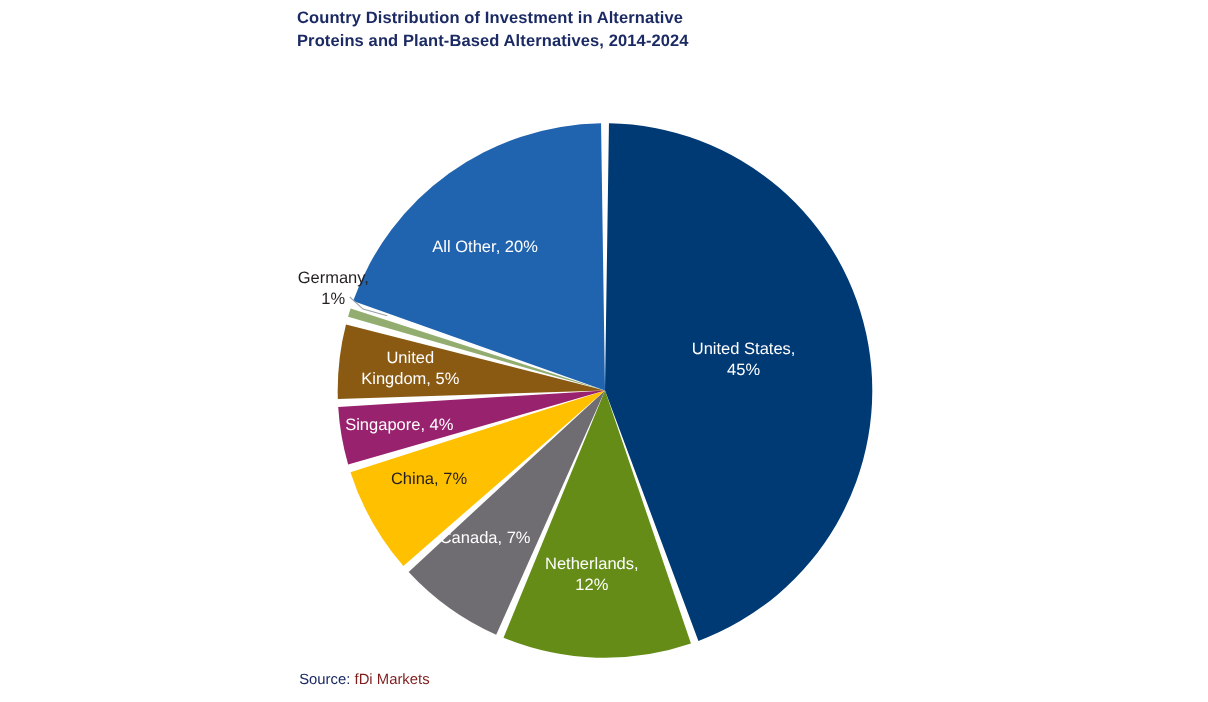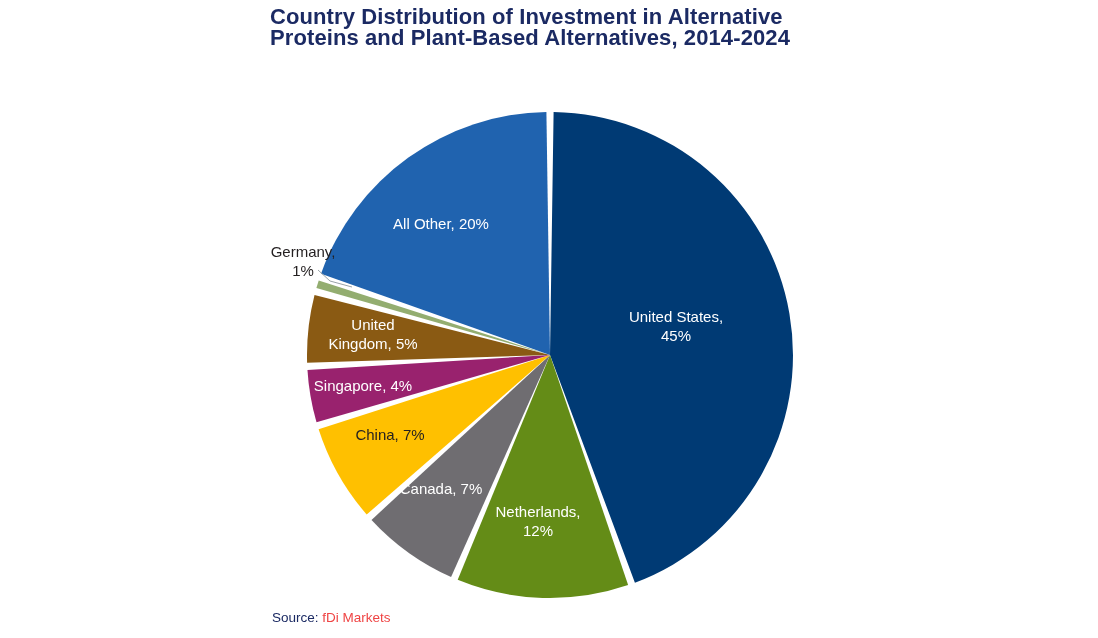--- a/index.html
+++ b/index.html
@@ -14,21 +14,21 @@
     overflow: hidden;
     font-family: "Liberation Sans", sans-serif;
     color: #231f20;
   }
 
   #chart-title {
     position: absolute;
     left: 270px;
     top: 6px;
     width: 700px;
-    font-size: 22px;
+    font-size: 15px;
     font-weight: bold;
     line-height: 21px;
     color: #1b2a63;
     letter-spacing: 0.1px;
     white-space: pre-line;
   }
 
   #pie-figure {
     position: absolute;
     left: 0;
@@ -42,21 +42,21 @@
     left: 272px;
     top: 610px;
     font-size: 13.5px;
     color: #1b2a63;
   }
   #source-note .src-label {
     font-weight: normal;
   }
   #source-note .src-value {
     font-weight: normal;
-    color: #ef4444;
+    color: #7f1d1d;
     margin-top: 22px;
   }
 
   .slice-label {
     font-family: "Liberation Sans", sans-serif;
     font-size: 15px;
   }
   .slice-label.outside {
     fill: #231f20;
   }

